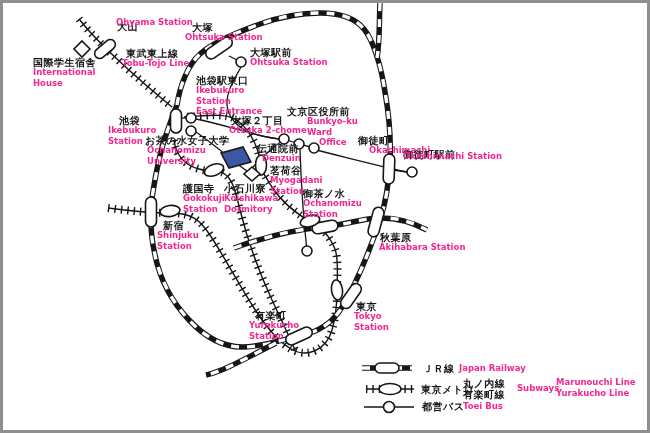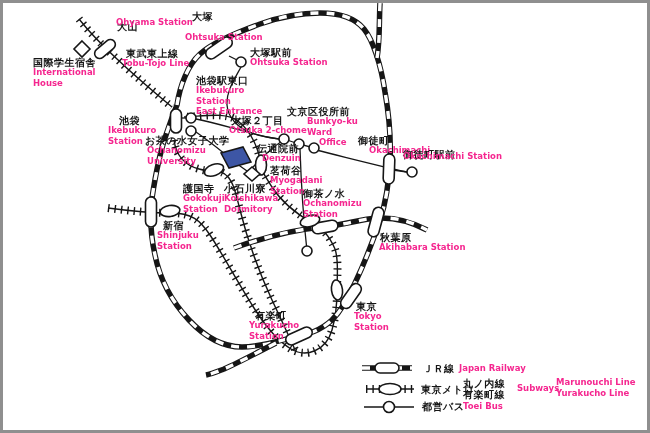--- a/index.html
+++ b/index.html
@@ -128,21 +128,21 @@
         <circle class="stn" cx="389" cy="407" r="5.5"></circle>
       </g>
     </g>
 
     <rect class="frame" x="1.5" y="1.5" width="647" height="430"></rect>
   </svg>
 
   <div id="labels">
       <div class="jp" style="left: 117px; top: 20px;">大山</div>
       <div class="en" style="left: 100px; top: 17px; margin-left: 16px;">Ohyama Station</div>
-      <div class="jp" style="left: 192px; top: 10px; text-align: center;">大塚</div>
+      <div class="jp" style="left: 192px; top: 21px; text-align: center;">大塚</div>
       <div class="en" style="left: 185px; top: 32px;">Ohtsuka Station</div>
       <div class="jp" style="left: 126px; top: 47px;">東武東上線</div>
       <div class="en" style="left: 122px; top: 58px;">Tobu-Tojo Line</div>
       <div class="jp" style="left: 33px; top: 56px;">国際学生宿舎</div>
       <div class="en" style="left: 33px; top: 67px;">International</div>
       <div class="en" style="left: 33px; top: 77.5px;">House</div>
       <div class="jp" style="left: 250px; top: 46px;">大塚駅前</div>
       <div class="en" style="left: 250px; top: 57px;">Ohtsuka Station</div>
       <div class="jp" style="left: 196px; top: 74px;">池袋駅東口</div>
       <div class="en" style="left: 196px; top: 85px;">Ikebukuro</div>

